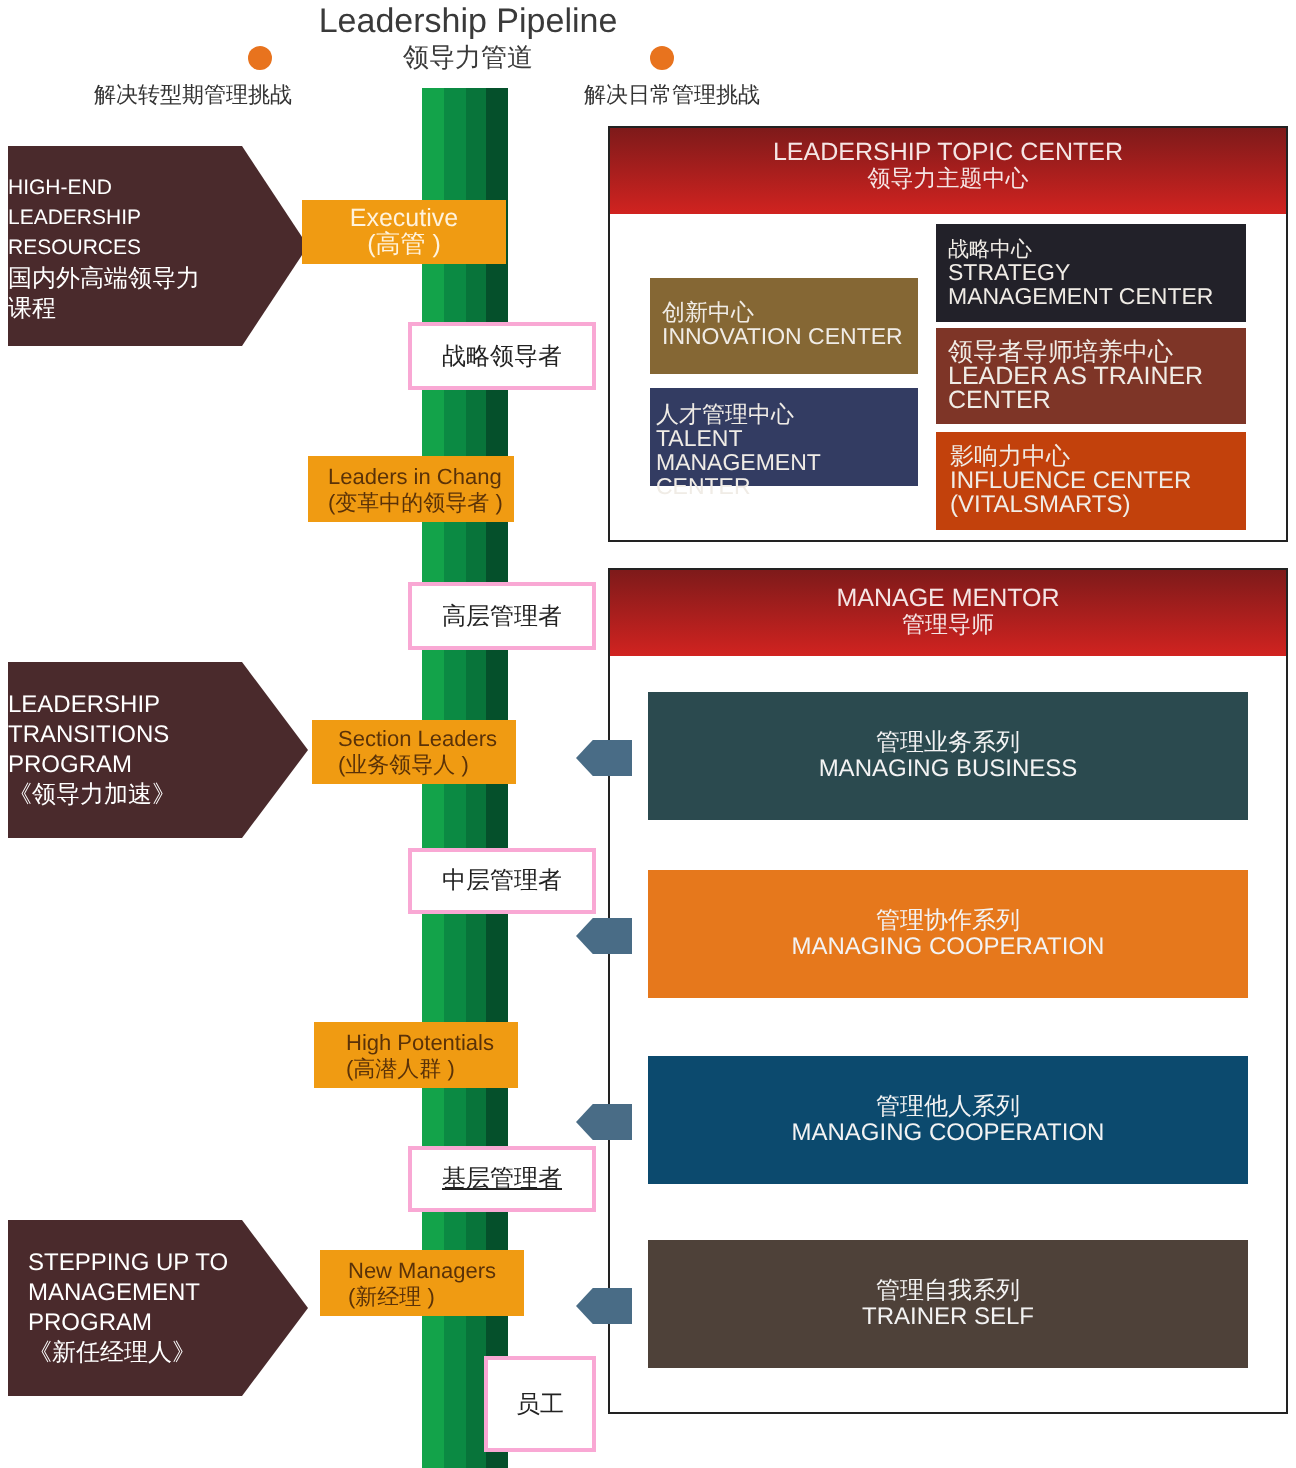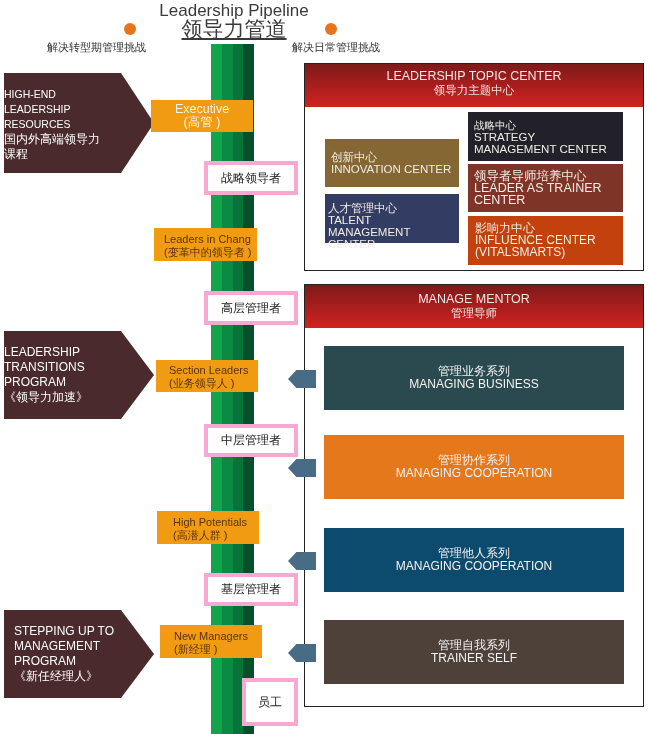--- a/index.html
+++ b/index.html
@@ -1,36 +1,36 @@
 <!DOCTYPE html>
 <html><head>
 <meta charset="utf-8">
 <style>
   html, body { margin:0; padding:0; background:#ffffff; }
   body { width:648px; height:734px; position:relative; overflow:hidden;
          font-family:"Liberation Sans","DejaVu Sans",sans-serif; color:#333; }
   .abs { position:absolute; }
   .title { left:0; width:468px; top:2px; text-align:center; font-size:17px; line-height:17px; color:#3a3a3a; }
-  .title .zh { font-size:21px; display:block; margin-top:1px;text-decoration:underline; }
+  .title .zh { font-size:13px; display:block; margin-top:1px; }
   .dot { width:12px; height:12px; border-radius:50%; background:#e8731e; }
   .subhead { font-size:11px; color:#333; }
   
   .pipe { left:211px; top:44px; width:43px; height:690px; display:flex; }
   .pipe span { flex:1; }
   .pipe .c1 { background:#13a34a; }
   .pipe .c2 { background:#0b8a43; }
   .pipe .c3 { background:#08743a; }
   .pipe .c4 { background:#05502b; }
   
   .penta { background:#4a2a2c; color:#fff; clip-path:polygon(0 0, 78% 0, 100% 50%, 78% 100%, 0 100%); }
   .penta .txt { position:absolute; left:0; width:82%; text-align:left; }
   
   .olabel { background:#f09b12; color:#5a3208; font-size:11px; line-height:13px; box-sizing:border-box; }
   
-  .lvl { background:#fff; border:4px solid #f9a8d4; box-sizing:border-box; font-size:12px; color:#222;
+  .lvl { background:#fff; border:2px solid #f9a8d4; box-sizing:border-box; font-size:12px; color:#222;
          display:flex; align-items:center; justify-content:center; }
   
   .panel { border:1.5px solid #222; background:#fff; box-sizing:border-box; }
   .phead { position:absolute; left:0; right:0; top:0; background:linear-gradient(#7e1a1a,#d12320);
            color:#f5e5e5; text-align:center; font-size:12.5px; line-height:14px; }
   .tile { color:#f0ece6; font-size:11.5px; line-height:12px; box-sizing:border-box; padding:4px 6px; }
   .mtile { color:#f3f3f3; font-size:12px; line-height:13px; display:flex; flex-direction:column;
            align-items:center; justify-content:center; text-align:center; }
   .conn { width:28px; height:18px; background:#496c86; clip-path:polygon(30% 0, 100% 0, 100% 100%, 30% 100%, 0 50%); }
 </style>
@@ -96,21 +96,21 @@
   <div>(高潜人群 )</div>
 </div>
 <div class="abs olabel" style="left:160px;top:625px;width:102px;height:33px;padding:5px 0 0 14px;">
   <div>New  Managers</div>
   <div>(新经理 )</div>
 </div>
 
 <div class="abs lvl" style="left:204px;top:161px;width:94px;height:34px;">战略领导者</div>
 <div class="abs lvl" style="left:204px;top:291px;width:94px;height:34px;">高层管理者</div>
 <div class="abs lvl" style="left:204px;top:424px;width:94px;height:33px;">中层管理者</div>
-<div class="abs lvl" style="left:204px;top:573px;width:94px;height:33px;">基层管理者</div>
+<div class="abs lvl" style="left:204px;top:573px;width:94px;height:33px;text-decoration:underline;">基层管理者</div>
 <div class="abs lvl" style="left:242px;top:678px;width:56px;height:48px;">员工</div>
 
 <div class="abs panel" style="left:304px;top:63px;width:340px;height:208px;">
   <div class="phead" style="height:43px;padding-top:5px;box-sizing:border-box;">
     <div>LEADERSHIP TOPIC CENTER</div>
     <div style="font-size:11.5px;">领导力主题中心</div>
   </div>
 </div>
 <div class="abs tile" style="left:325px;top:139px;width:134px;height:48px;background:#856734;padding-top:12px;">
   <div>创新中心</div>

